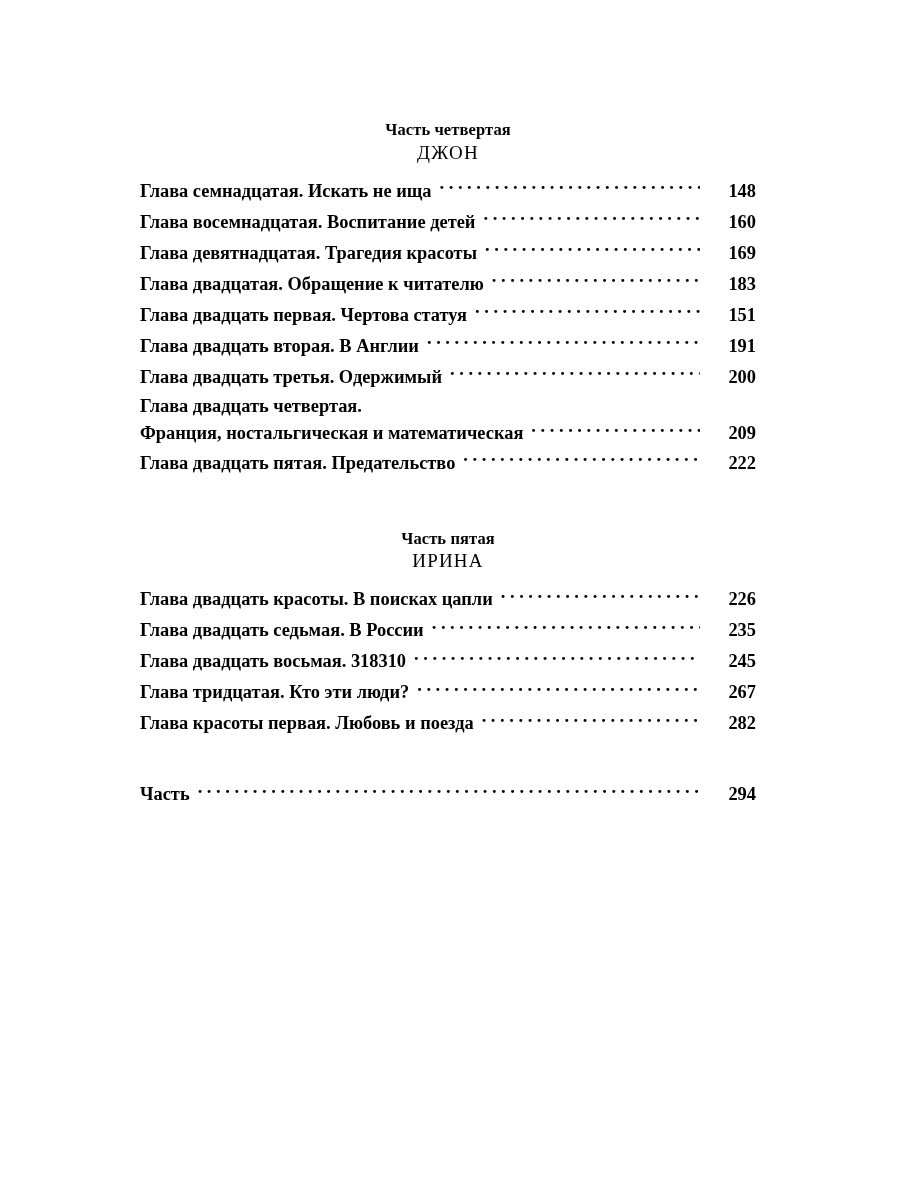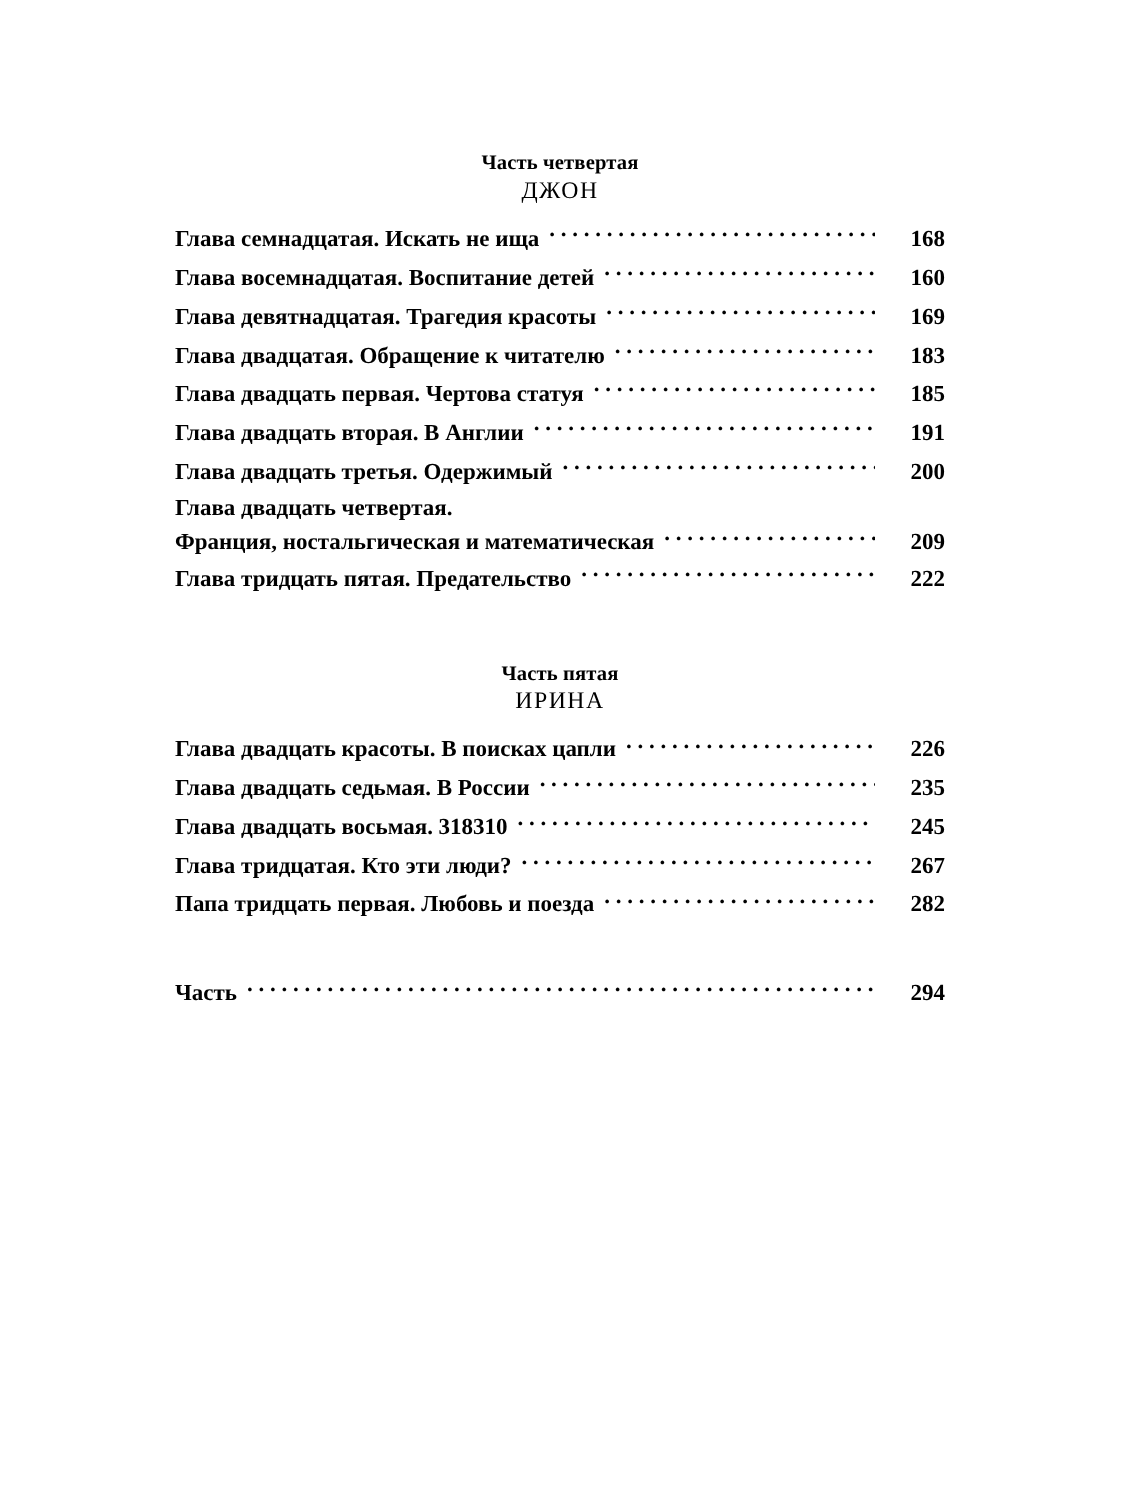--- a/index.html
+++ b/index.html
@@ -103,21 +103,21 @@
   <div class="part-block">
     <div class="part-label">Часть четвертая</div>
     <div class="part-name">ДЖОН</div>
   </div>
 
   <div class="toc-list">
 
     <div class="toc-row">
       <span class="toc-title">Глава семнадцатая. Искать не ища</span>
       <span class="leader"></span>
-      <span class="toc-page">168</span>
+      <span class="toc-page">148</span>
     </div>
 
     <div class="toc-row">
       <span class="toc-title">Глава восемнадцатая. Воспитание детей</span>
       <span class="leader"></span>
       <span class="toc-page">160</span>
     </div>
 
     <div class="toc-row">
       <span class="toc-title">Глава девятнадцатая. Трагедия красоты</span>
@@ -127,21 +127,21 @@
 
     <div class="toc-row">
       <span class="toc-title">Глава двадцатая. Обращение к читателю</span>
       <span class="leader"></span>
       <span class="toc-page">183</span>
     </div>
 
     <div class="toc-row">
       <span class="toc-title">Глава двадцать первая. Чертова статуя</span>
       <span class="leader"></span>
-      <span class="toc-page">185</span>
+      <span class="toc-page">151</span>
     </div>
 
     <div class="toc-row">
       <span class="toc-title">Глава двадцать вторая. В Англии</span>
       <span class="leader"></span>
       <span class="toc-page">191</span>
     </div>
 
     <div class="toc-row">
       <span class="toc-title">Глава двадцать третья. Одержимый</span>
@@ -152,21 +152,21 @@
     <div class="toc-row wrap-head">
       <span class="toc-title">Глава двадцать четвертая.</span>
     </div>
     <div class="toc-row wrap-tail">
       <span class="toc-title">Франция, ностальгическая и математическая</span>
       <span class="leader"></span>
       <span class="toc-page">209</span>
     </div>
 
     <div class="toc-row">
-      <span class="toc-title">Глава тридцать пятая. Предательство</span>
+      <span class="toc-title">Глава двадцать пятая. Предательство</span>
       <span class="leader"></span>
       <span class="toc-page">222</span>
     </div>
 
   </div>
 
   <div class="gap-part"></div>
 
   <div class="part-block">
     <div class="part-label">Часть пятая</div>
@@ -194,21 +194,21 @@
     </div>
 
 
     <div class="toc-row">
       <span class="toc-title">Глава тридцатая. Кто эти люди?</span>
       <span class="leader"></span>
       <span class="toc-page">267</span>
     </div>
 
     <div class="toc-row">
-      <span class="toc-title">Папа тридцать первая. Любовь и поезда</span>
+      <span class="toc-title">Глава красоты первая. Любовь и поезда</span>
       <span class="leader"></span>
       <span class="toc-page">282</span>
     </div>
 
   </div>
 
   <div class="gap-epilog"></div>
 
   <div class="toc-row">
     <span class="toc-title">Часть</span>

